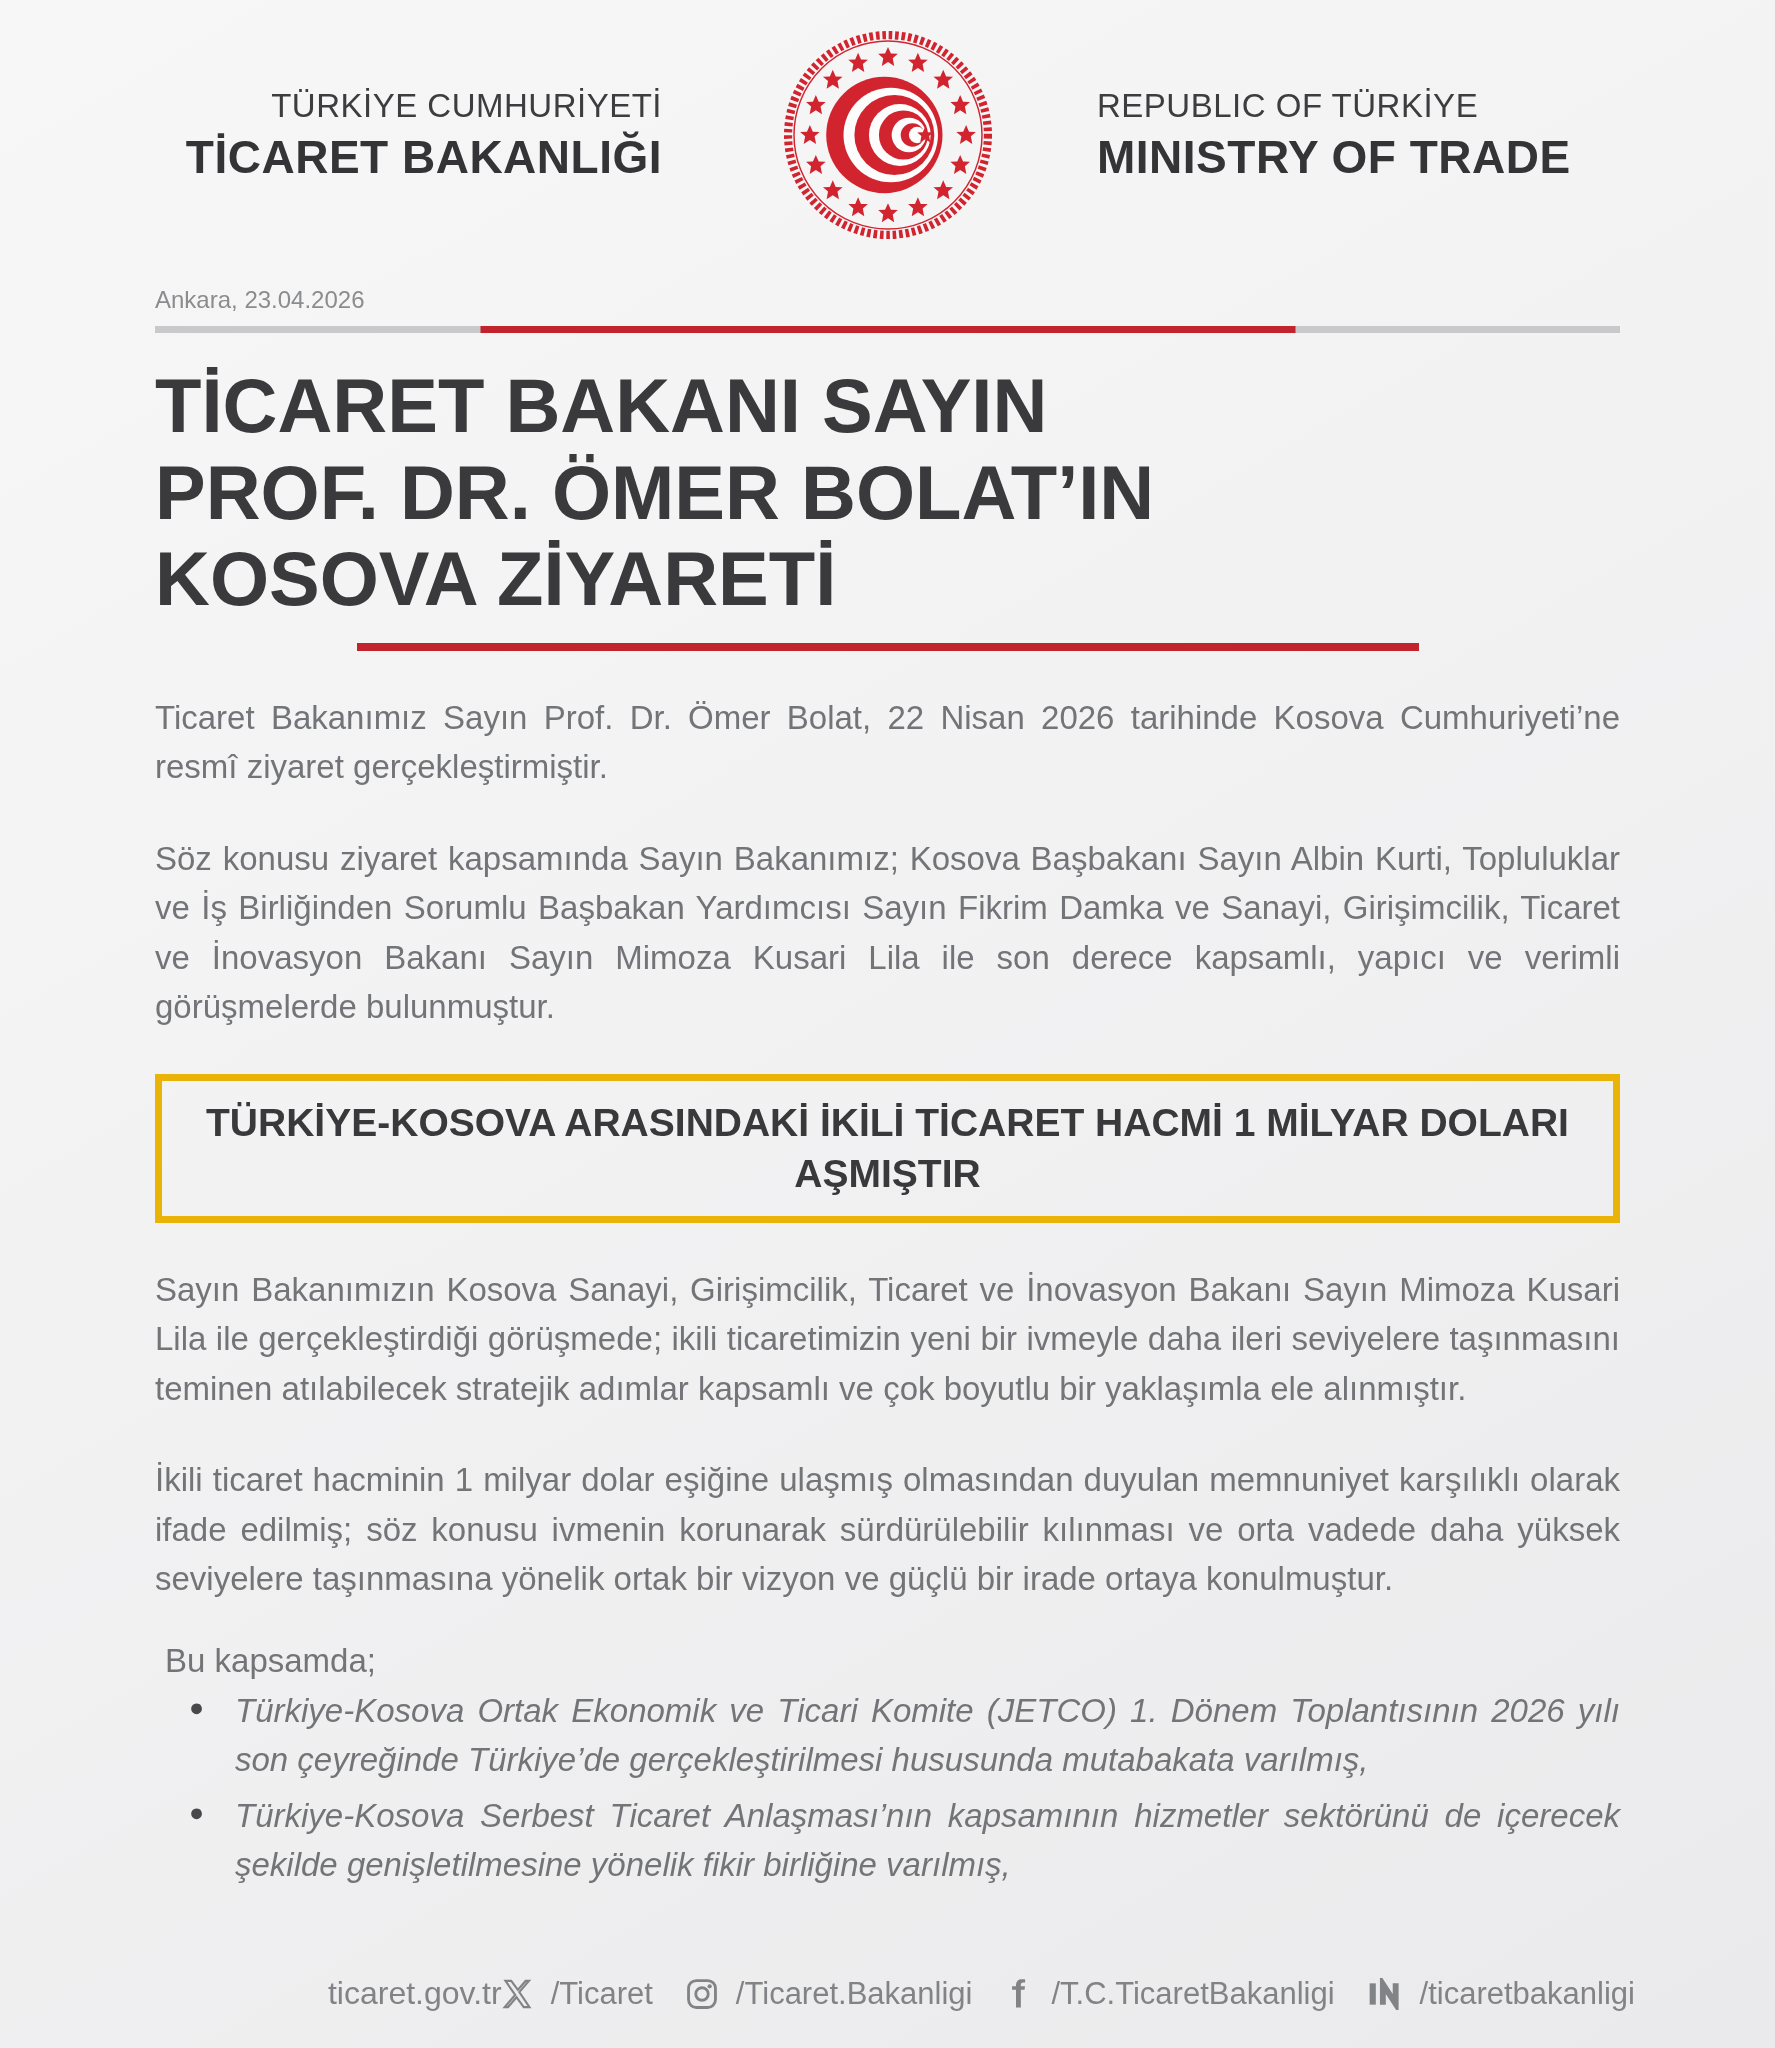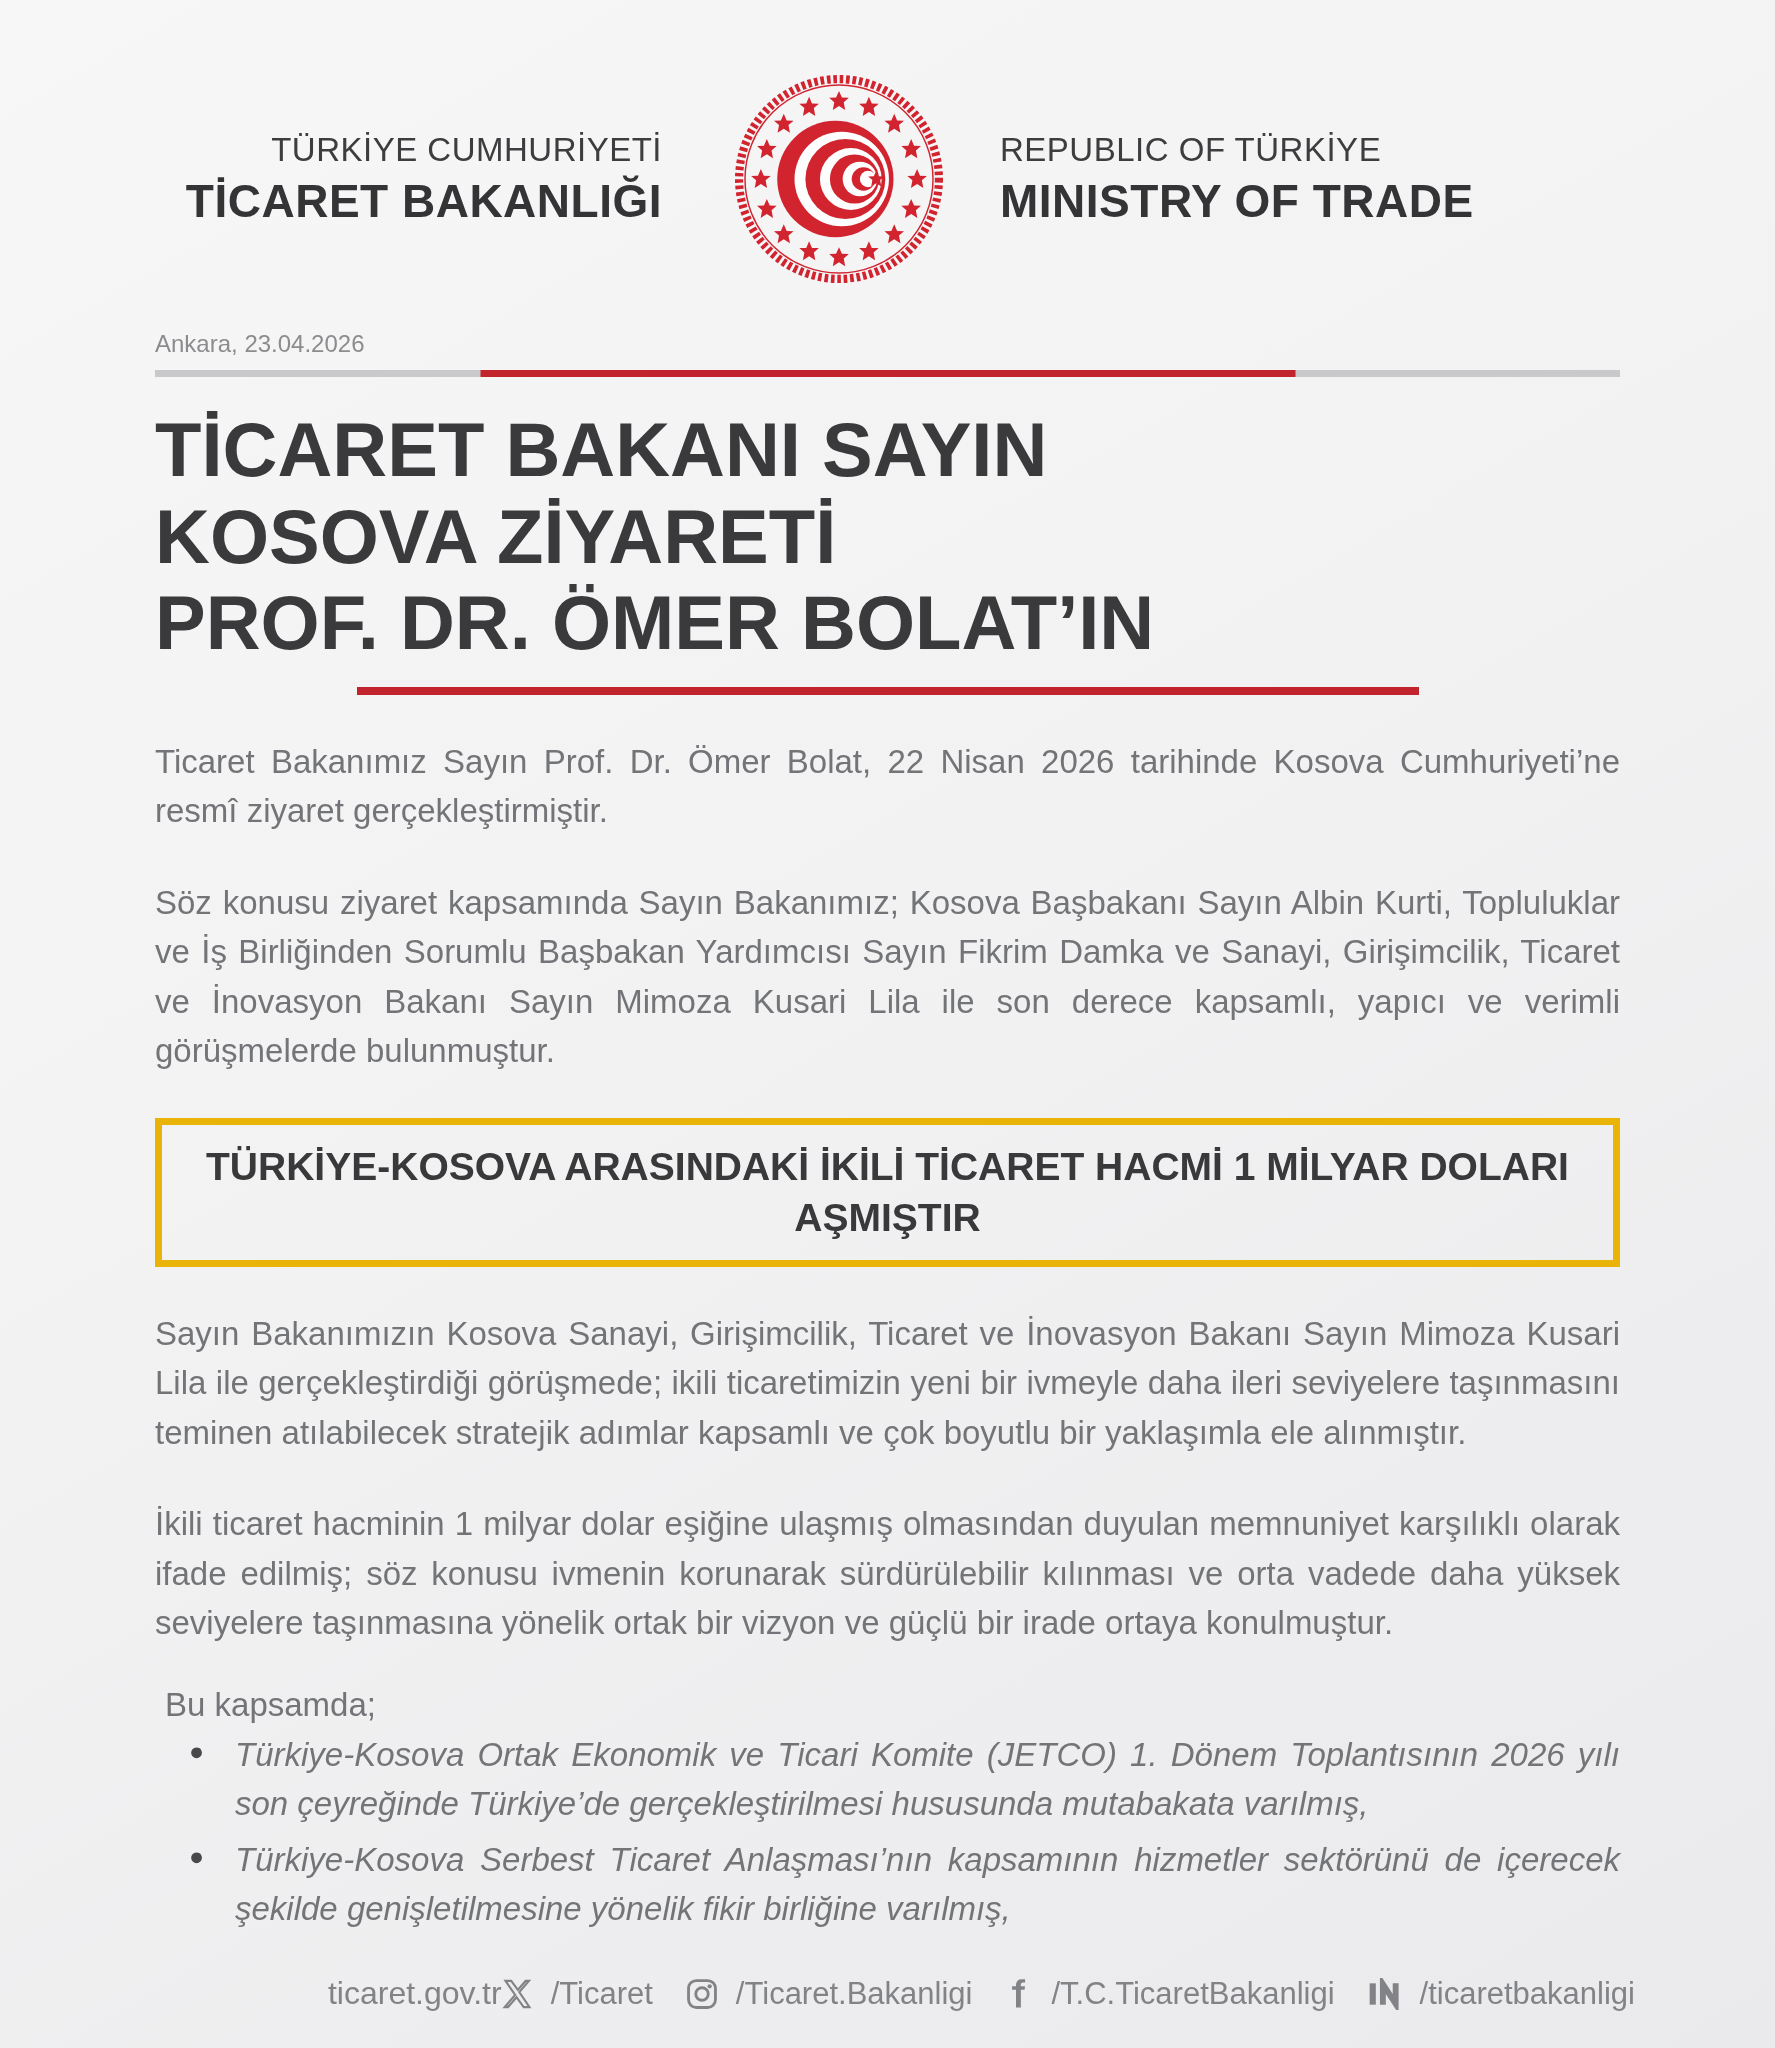--- a/index.html
+++ b/index.html
@@ -7,21 +7,21 @@
   body {
     font-family:"Liberation Sans", sans-serif;
     background:linear-gradient(150deg,#f7f7f8 0%,#f2f2f3 45%,#eaeaec 100%);
     overflow:hidden;
     position:relative;
     color:#737477;
   }
   .page { padding:0 155px; height:100%; }
 
   
-  .masthead { display:flex; align-items:center; justify-content:flex-start; padding-top:26px;margin-top:44px; }
+  .masthead { display:flex; align-items:center; justify-content:space-between; padding-top:26px; }
   .org-block { width:575px; }
   .org-block.tr { text-align:right; padding-right:68px; }
   .org-block.en { text-align:left; padding-left:52px; }
   .org-line1 { font-size:33px; color:#3d3d3f; letter-spacing:.5px; }
   .org-line2 { font-size:46px; font-weight:700; color:#343436; letter-spacing:.5px; margin-top:5px; }
   .logo-wrap { width:218px; height:218px; flex:0 0 auto; }
   .logo-wrap svg { width:100%; height:100%; display:block; }
 
   
   .dateline { margin-top:42px; font-size:24px; color:#8b8c8e; }
@@ -111,22 +111,22 @@
   </div>
 
   <div class="dateline">Ankara, 23.04.2026</div>
 
   <div class="divider">
     <div class="divider-red"></div>
   </div>
 
   <h1 class="title">
     <div>TİCARET BAKANI SAYIN</div>
+    <div>PROF. DR. ÖMER BOLAT’IN</div>
     <div>KOSOVA ZİYARETİ</div>
-    <div>PROF. DR. ÖMER BOLAT’IN</div>
   </h1>
   <div class="title-underline"></div>
 
   <p class="para">Ticaret Bakanımız Sayın Prof. Dr. Ömer Bolat, 22 Nisan 2026 tarihinde Kosova Cumhuriyeti’ne resmî ziyaret gerçekleştirmiştir.</p>
   <p class="para">Söz konusu ziyaret kapsamında Sayın Bakanımız; Kosova Başbakanı Sayın Albin Kurti, Topluluklar ve İş Birliğinden Sorumlu Başbakan Yardımcısı Sayın Fikrim Damka ve Sanayi, Girişimcilik, Ticaret ve İnovasyon Bakanı Sayın Mimoza Kusari Lila ile son derece kapsamlı, yapıcı ve verimli görüşmelerde bulunmuştur.</p>
 
   <div class="highlight-box">
     <div class="highlight-box-text">TÜRKİYE-KOSOVA ARASINDAKİ İKİLİ TİCARET HACMİ 1 MİLYAR DOLARI AŞMIŞTIR</div>
   </div>
 

